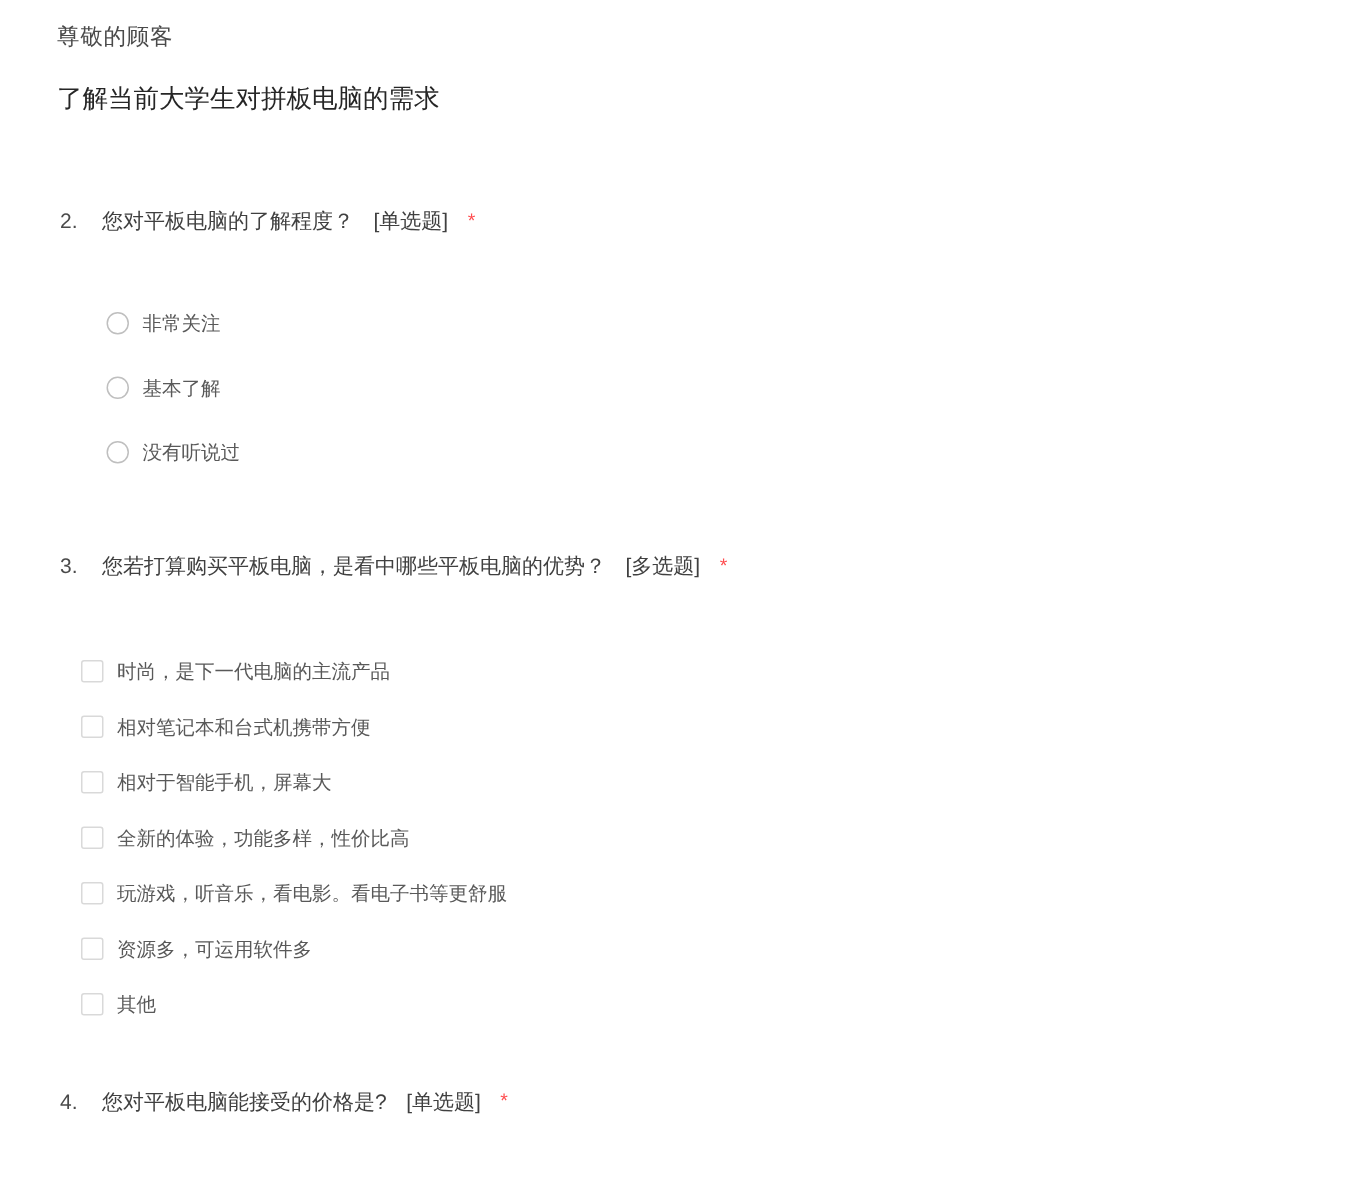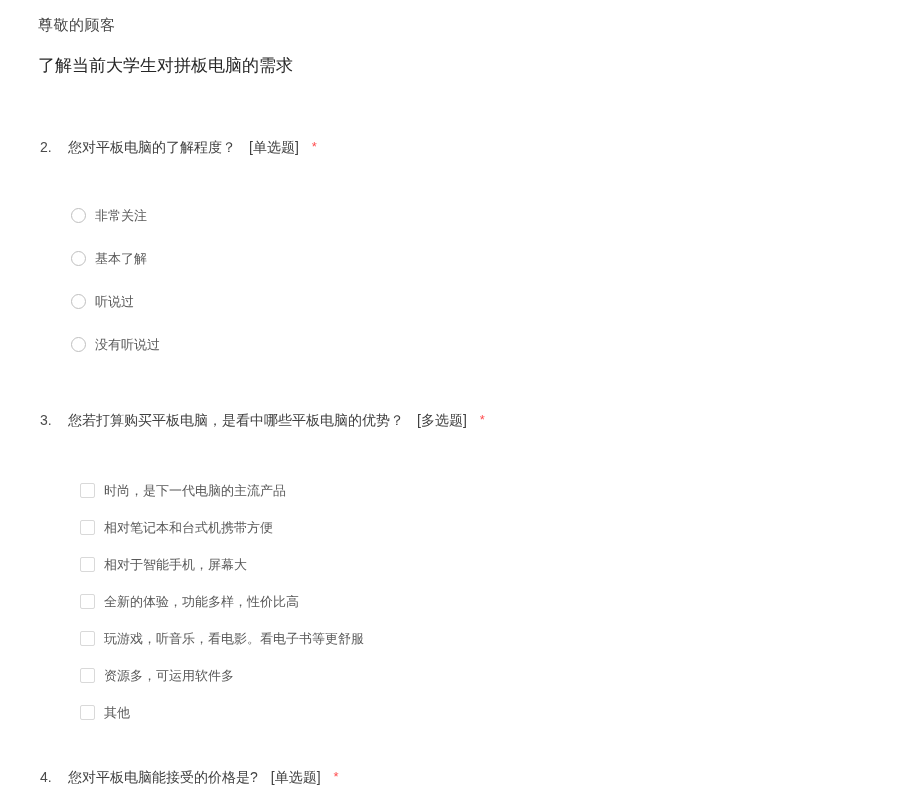--- a/index.html
+++ b/index.html
@@ -46,21 +46,21 @@
   .options-radio { margin-top: 52px; }
   .options-check { margin-top: 54px; }
 
   .opt {
     display: flex; align-items: center;
     height: 16px;
     cursor: pointer;
   }
   .options-radio .opt { padding-left: 71px; }
   .options-radio .opt:not(:last-child) { margin-bottom: 27px; }
-  .options-check .opt { padding-left: 80px; }
+  .options-check .opt { padding-left: 54px; }
   .options-check .opt:not(:last-child) { margin-bottom: 21px; }
 
   .radio {
     flex: 0 0 auto;
     width: 15px; height: 15px;
     border: 1px solid #bfbfbf;
     border-radius: 50%;
     background: #fff;
   }
   .checkbox {
@@ -90,24 +90,20 @@
   </div>
 
   <div class="options options-radio">
     <div class="opt">
       <span class="radio"></span>
       <span class="opt-label">非常关注</span>
     </div>
     <div class="opt">
       <span class="radio"></span>
       <span class="opt-label">基本了解</span>
-    </div>
-    <div class="opt">
-      <span class="radio"></span>
-      <span class="opt-label">听说过</span>
     </div>
     <div class="opt">
       <span class="radio"></span>
       <span class="opt-label">没有听说过</span>
     </div>
   </div>
 
   <div class="question q3">
     <span class="qnum">3.</span><span class="qtext">您若打算购买平板电脑，是看中哪些平板电脑的优势？</span><span class="qtag">[多选题]</span><span class="qreq">*</span>
   </div>

